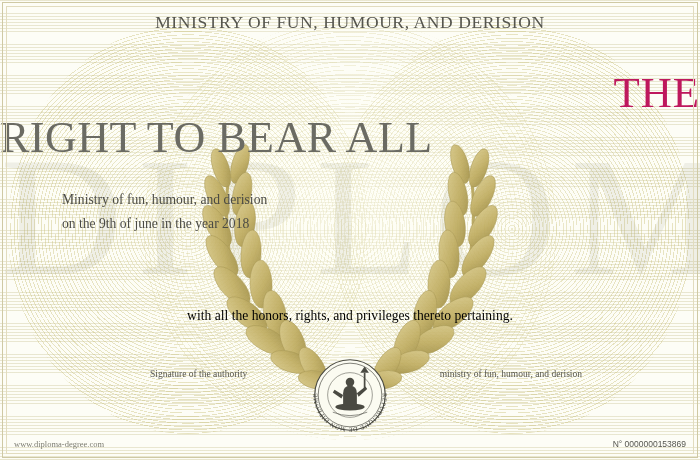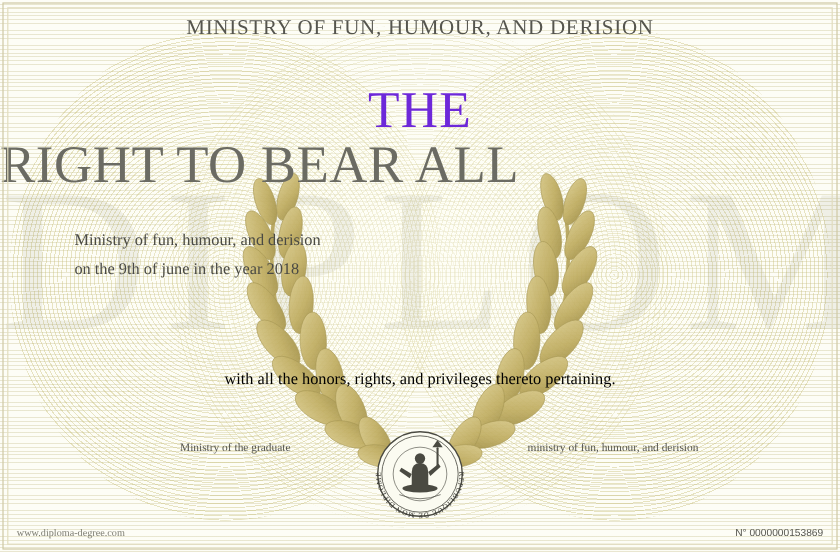--- a/index.html
+++ b/index.html
@@ -115,24 +115,24 @@
     left: 0; right: 0; top: 12px;
     text-align: center;
     font-size: 17.5px;
     letter-spacing: 0.6px;
     color: #55554e;
   }
 
   .title-the {
     position: absolute;
     left: 0; right: 0; top: 68px;
-    text-align: center;
+    text-align: right;
     font-size: 43px;
     letter-spacing: 1px;
-    color: #6d28d9;
+    color: #be185d;
   }
   .title-main {
     position: absolute;
     left: 0; right: 0; top: 112px;
     font-size: 44px;
     letter-spacing: 0.5px;
     color: #6b6b63;
     white-space: nowrap;
   }
 
@@ -276,21 +276,21 @@
     <div class="title-the">THE</div>
     <div class="title-main">RIGHT TO BEAR ALL</div>
 
     <div class="body-block">
       <div class="line">Ministry of fun, humour, and derision</div>
       <div class="line">on the 9th of june in the year 2018</div>
     </div>
 
     <div class="honors">with all the honors, rights, and privileges thereto pertaining.</div>
 
-    <div class="sig-left">Ministry of the graduate</div>
+    <div class="sig-left">Signature of the authority</div>
     <div class="sig-right">ministry of fun, humour, and derision</div>
   </div>
 
   <svg class="seal" viewBox="0 0 100 100">
     <defs>
       <path id="sealArc" d="M 50,50 m -38,0 a 38,38 0 1,1 76,0" transform="rotate(180 50 50)" fill="none"></path>
     </defs>
     <circle cx="50" cy="50" r="41" fill="#fbfbf1" stroke="#4a4a42" stroke-width="1.4"></circle>
     <circle cx="50" cy="50" r="37" fill="none" stroke="#4a4a42" stroke-width="0.8"></circle>
     <circle cx="50" cy="50" r="26" fill="none" stroke="#4a4a42" stroke-width="0.6"></circle>

